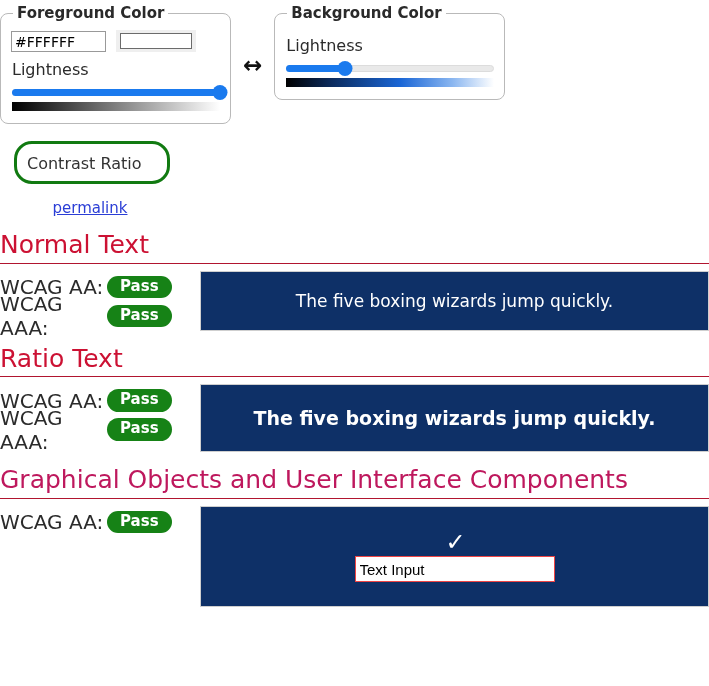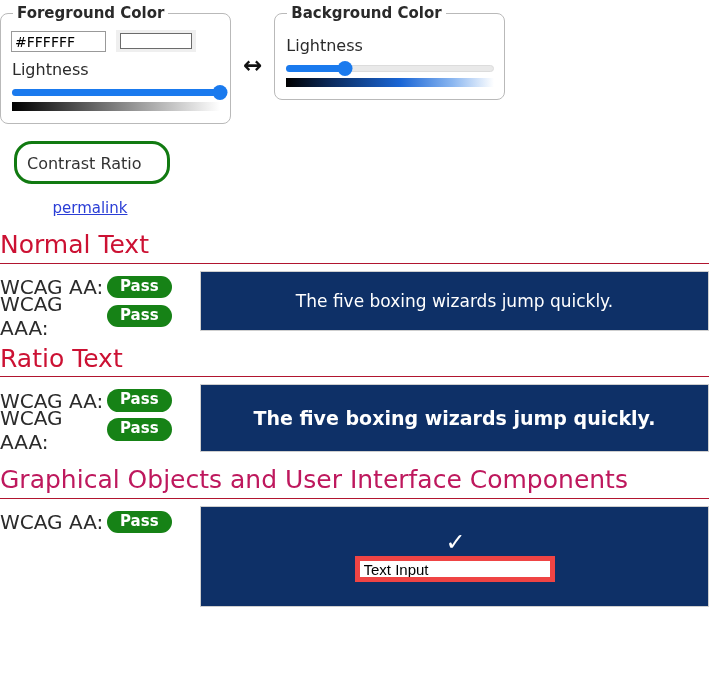--- a/index.html
+++ b/index.html
@@ -238,21 +238,21 @@
     font-size: 24px;
     line-height: 1;
     margin-bottom: 2px;
     margin-left: 2px;
   }
   .text-input-demo {
     width: 200px;
     height: 26px;
     box-sizing: border-box;
     background: #ffffff;
-    border: 5px solid #ef4444;
+    border: 1px solid #ef4444;
     color: #000000;
     font-family: "Liberation Sans", sans-serif;
     font-size: 15px;
     padding: 0 4px;
     outline: none;
     border-radius: 0;
   }
 </style>
 </head>
 <body>

